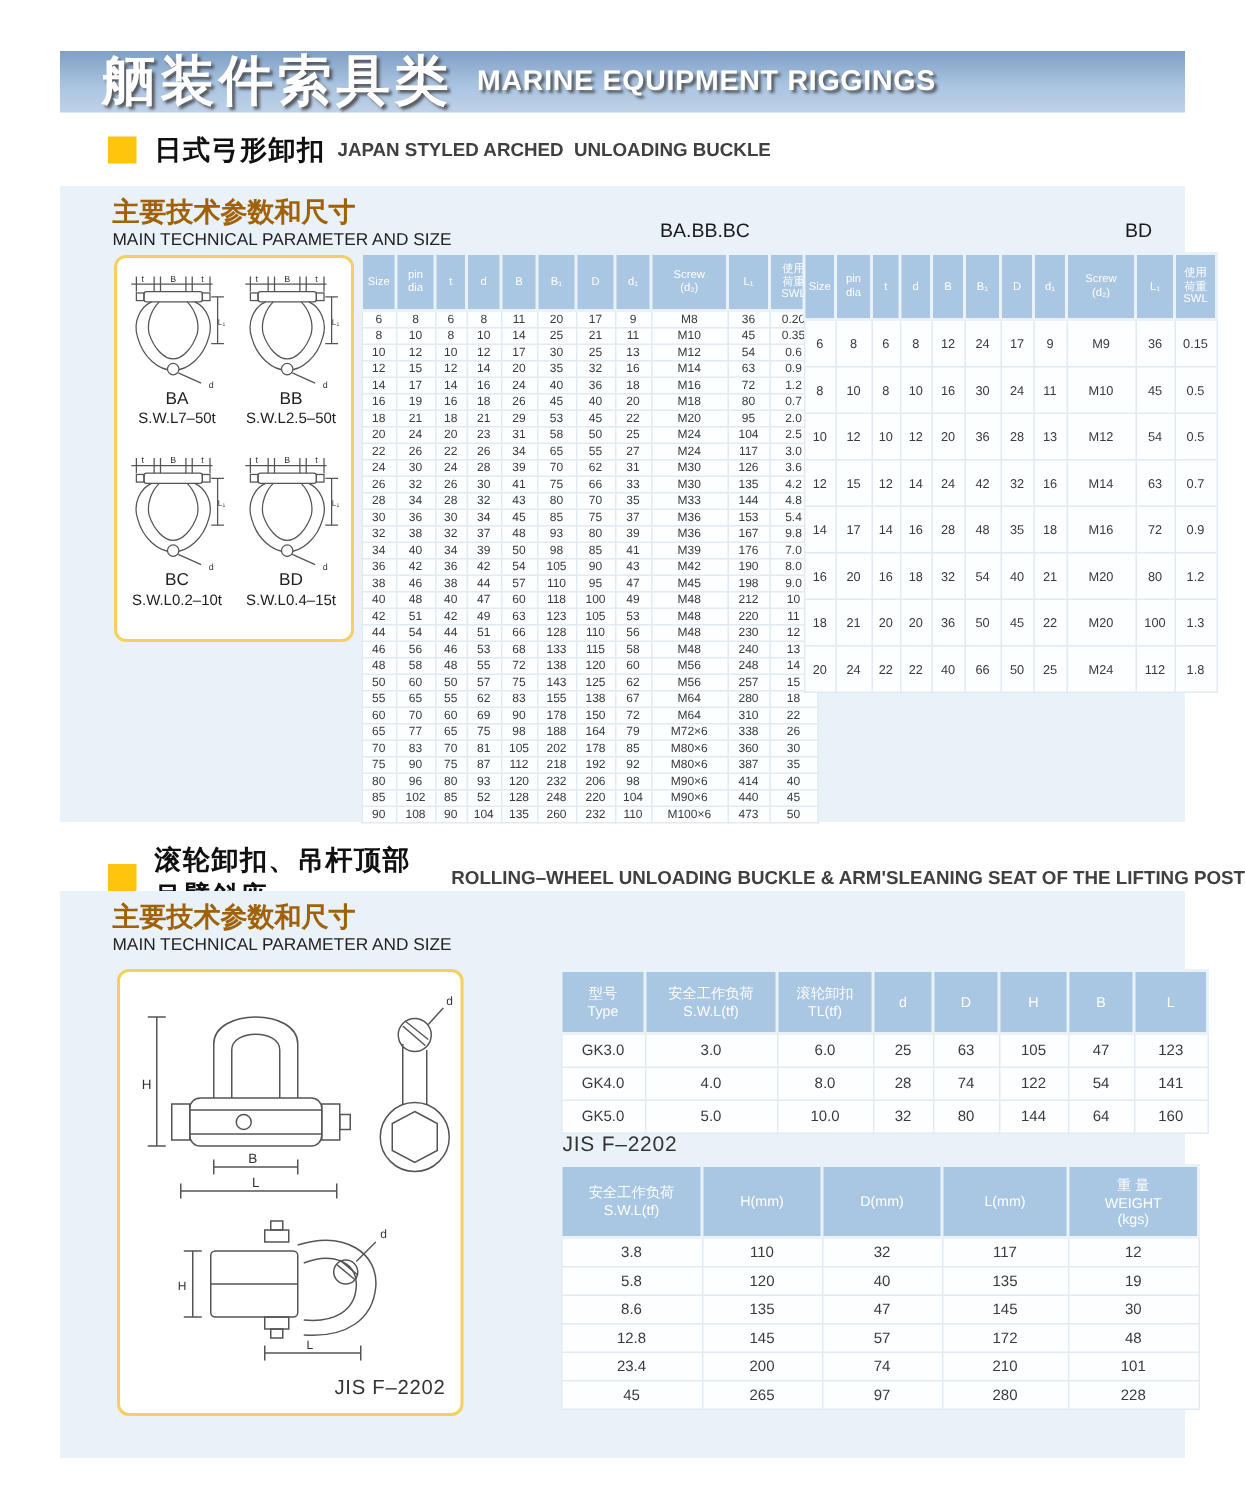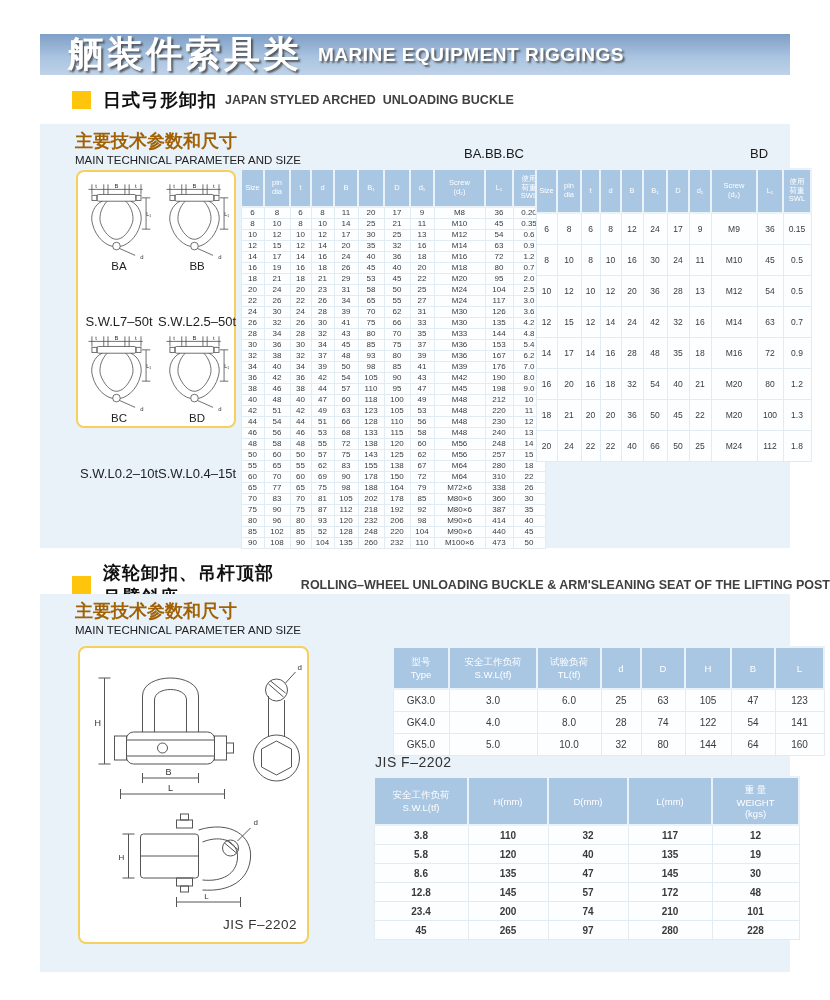--- a/index.html
+++ b/index.html
@@ -31,34 +31,34 @@
   .param .zh{font-size:18px;color:#a16207;font-weight:bold;}
   .param .en{font-size:11.5px;color:#222;}
 
   
   .diagram-box{position:absolute;background:#fff;border:2px solid #f6d05e;border-radius:8px;box-sizing:border-box;}
   .box1{left:36px;top:46px;width:160px;height:258px;padding:6px 2px;
         display:grid;grid-template-columns:1fr 1fr;grid-template-rows:1fr 1fr;}
   .fig{text-align:center;}
   .fig svg{width:66px;height:82px;display:block;margin:0 auto;}
   .fig .code{font-size:11.5px;color:#222;line-height:1.2;}
-  .fig .swl{font-size:13px;color:#222;line-height:1.25;white-space:nowrap;margin-top:40px;}
+  .fig .swl{font-size:10px;color:#222;line-height:1.25;white-space:nowrap;}
   .box2{left:38px;top:52px;width:231px;height:298px;}
   .box2 svg{width:227px;height:270px;display:block;}
   .jis-caption{position:absolute;right:10px;bottom:10px;font-size:13.5px;color:#333;letter-spacing:.5px;}
 
   
   table.tech{position:absolute;border-collapse:collapse;table-layout:fixed;}
   table.tech th{background:#a9c6e3;color:#fff;font-weight:normal;text-align:center;
                 vertical-align:middle;white-space:pre-line;border:2px solid #e9f1f9;padding:1px 0;}
   table.tech td{background:#fdfeff;color:#3a3a3a;text-align:center;vertical-align:middle;
                 border:1px solid #e2eaf2;padding:0 1px;}
 
   .tbl-title{position:absolute;font-size:13px;color:#1a1a1a;}
-  .title-babbbc{top:22px;left:400px;margin-left:24px;}
+  .title-babbbc{top:22px;left:400px;}
   .title-bd{top:22px;left:710px;}
 
   .t-babbbc{left:200px;top:44px;width:288px;font-size:8px;}
   .t-babbbc th{font-size:7.5px;height:34px;line-height:1.15;}
   .t-babbbc td{height:10px;line-height:10px;}
   .t-babbbc th:nth-child(1){width:21px}.t-babbbc th:nth-child(2){width:24px}
   .t-babbbc th:nth-child(3){width:19px}.t-babbbc th:nth-child(4){width:21px}
   .t-babbbc th:nth-child(5){width:22px}.t-babbbc th:nth-child(6){width:24px}
   .t-babbbc th:nth-child(7){width:24px}.t-babbbc th:nth-child(8){width:22px}
   .t-babbbc th:nth-child(9){width:49px}.t-babbbc th:nth-child(10){width:26px}
@@ -67,33 +67,33 @@
   .t-bd{left:495px;top:44px;width:253px;font-size:8.5px;}
   .t-bd th{font-size:7.5px;height:40px;line-height:1.15;}
   .t-bd td{height:30px;}
   .t-bd th:nth-child(1){width:19px}.t-bd th:nth-child(2){width:22px}
   .t-bd th:nth-child(3){width:17px}.t-bd th:nth-child(4){width:19px}
   .t-bd th:nth-child(5){width:20px}.t-bd th:nth-child(6){width:22px}
   .t-bd th:nth-child(7){width:20px}.t-bd th:nth-child(8){width:20px}
   .t-bd th:nth-child(9){width:44px}.t-bd th:nth-child(10){width:24px}
   .t-bd th:nth-child(11){width:26px}
 
-  .t-gk{left:352px;top:52px;width:415px;font-size:10px;}
+  .t-gk{left:333px;top:52px;width:415px;font-size:10px;}
   .t-gk th{font-size:9.5px;height:38px;}
   .t-gk td{height:21px;}
   .t-gk th:nth-child(1){width:54px}.t-gk th:nth-child(2){width:86px}
   .t-gk th:nth-child(3){width:62px}.t-gk th:nth-child(4){width:38px}
   .t-gk th:nth-child(5){width:42px}.t-gk th:nth-child(6){width:44px}
   .t-gk th:nth-child(7){width:42px}.t-gk th:nth-child(8){width:47px}
 
   .jis-label{position:absolute;left:335px;top:160px;font-size:14px;color:#333;letter-spacing:.5px;}
 
   .t-jis{left:333px;top:182px;width:415px;font-size:10px;}
   .t-jis th{font-size:9.5px;height:44px;}
-  .t-jis td{height:18px;font-weight:bold;}
+  .t-jis td{height:18px;}
   .t-jis th:nth-child(1){width:92px}.t-jis th:nth-child(2){width:78px}
   .t-jis th:nth-child(3){width:78px}.t-jis th:nth-child(4){width:82px}
   .t-jis th:nth-child(5){width:85px}
 
   svg text{stroke:none;fill:#333;}
 </style>
 </head>
 <body>
 
 <div class="page">
@@ -372,21 +372,21 @@
             <td>32</td>
             <td>38</td>
             <td>32</td>
             <td>37</td>
             <td>48</td>
             <td>93</td>
             <td>80</td>
             <td>39</td>
             <td>M36</td>
             <td>167</td>
-            <td>6.2</td>
+            <td>9.8</td>
           </tr>
           <tr>
             <td>34</td>
             <td>40</td>
             <td>34</td>
             <td>39</td>
             <td>50</td>
             <td>98</td>
             <td>85</td>
             <td>41</td>
@@ -814,21 +814,21 @@
       <span class="jis-caption">JIS F–2202</span>
     </div>
 
     <table class="tech t-gk">
       <thead>
           <tr>
             <th>型号
 Type</th>
             <th>安全工作负荷
 S.W.L(tf)</th>
-            <th>试验负荷
+            <th>滚轮卸扣
 TL(tf)</th>
             <th>d</th>
             <th>D</th>
             <th>H</th>
             <th>B</th>
             <th>L</th>
           </tr>
         </thead>
       <tbody>
           <tr>

